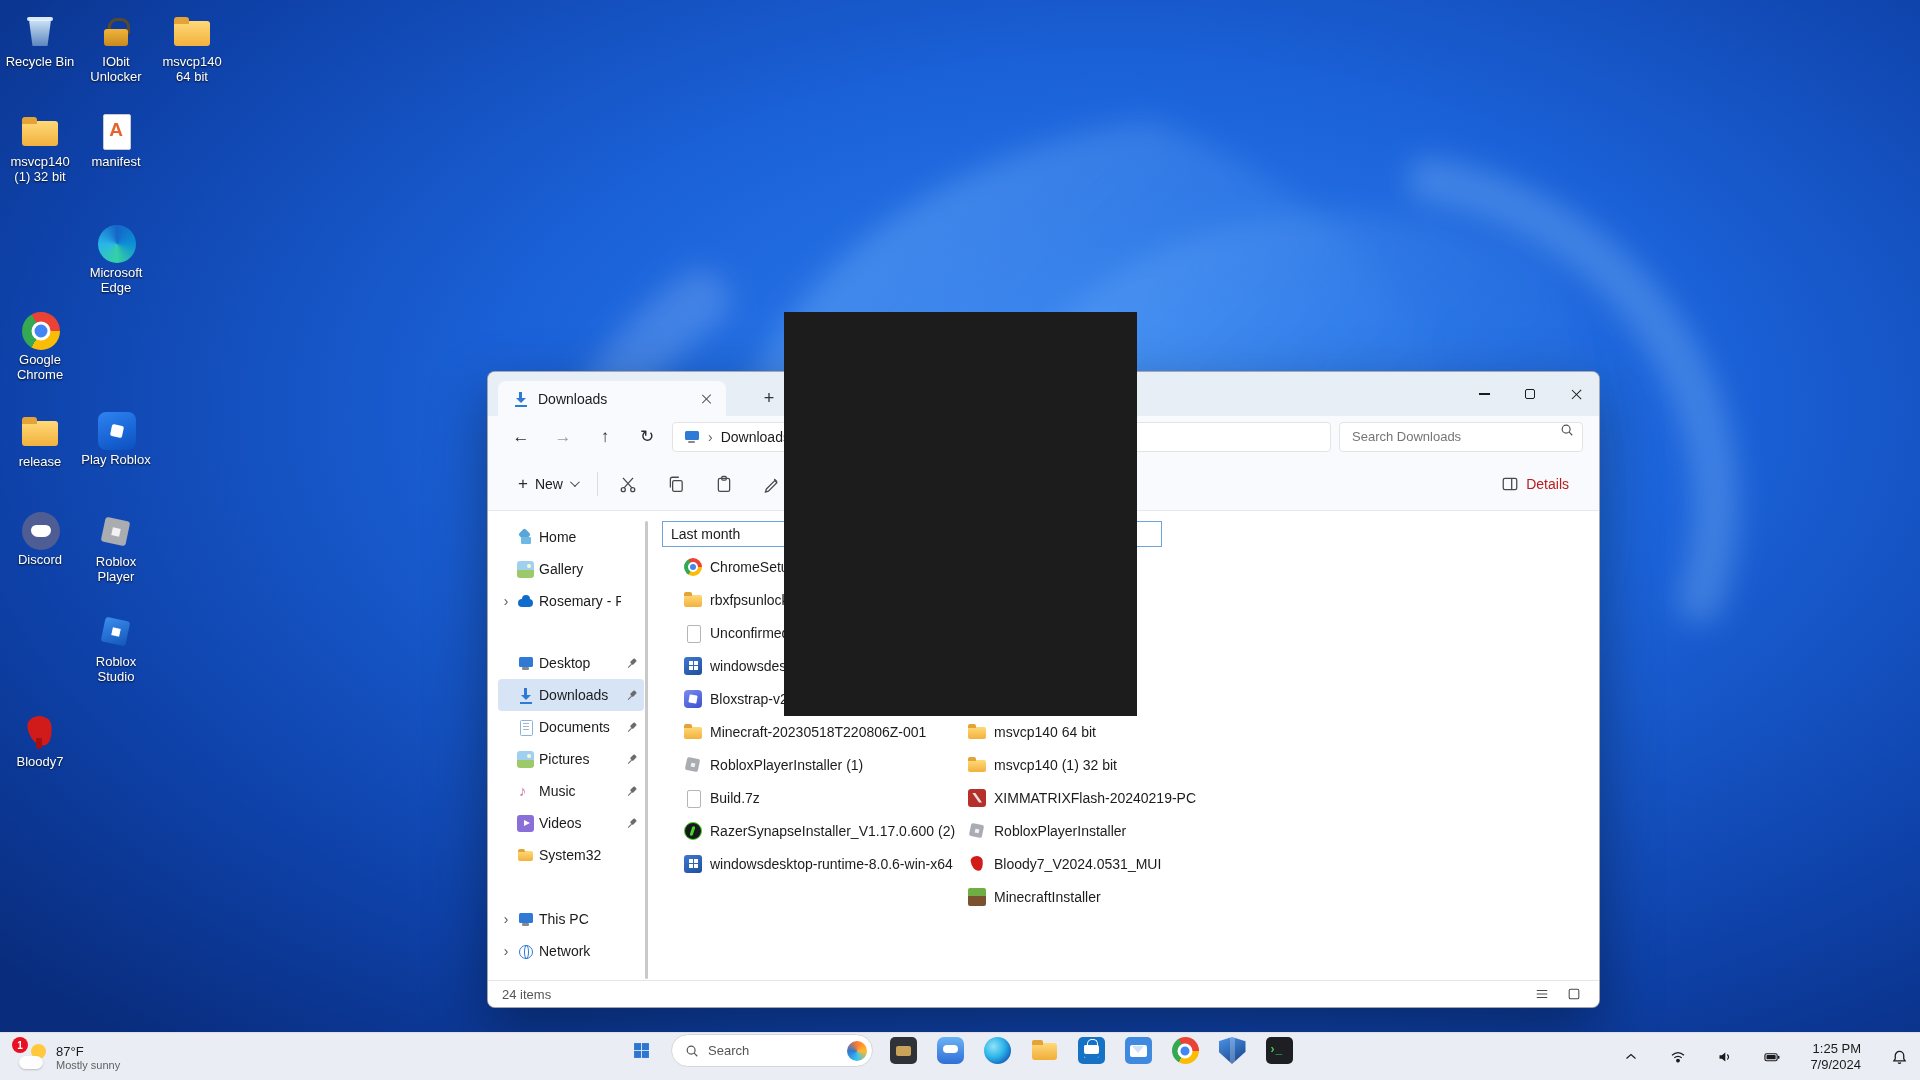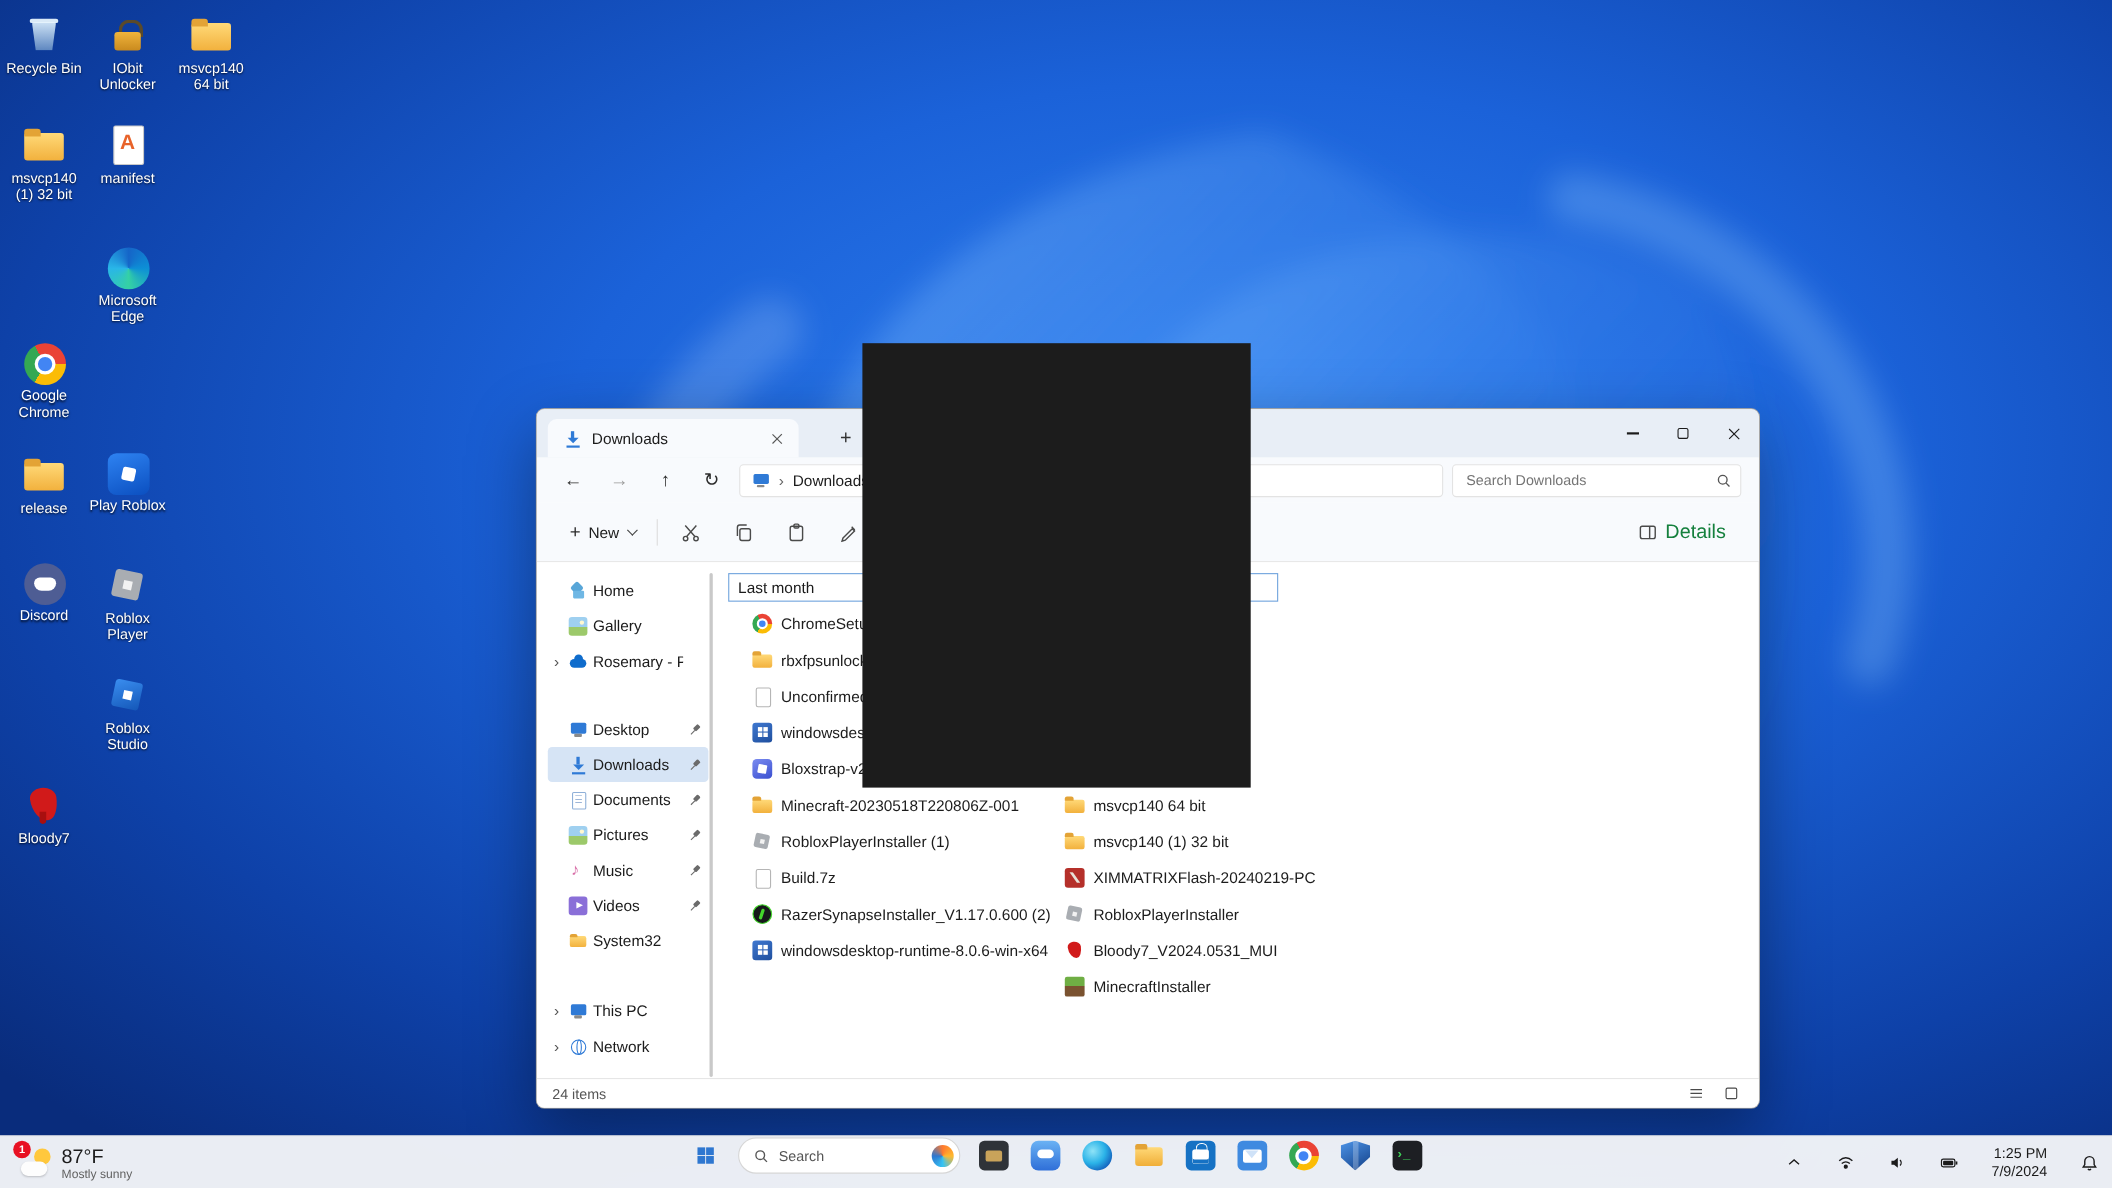--- a/index.html
+++ b/index.html
@@ -87,38 +87,38 @@
     display:flex; align-items:center; padding:0 16px; gap:8px; }
   .nav-btn { width:34px; height:32px; border-radius:4px; display:flex; align-items:center; justify-content:center;
     font-size:17px; color:#2b2b2b; flex:0 0 auto; }
   .nav-btn.dim { color:#9a9a9a; }
   .ic-back::before { content:"\2190"; } .ic-fwd::before { content:"\2192"; }
   .ic-up::before { content:"\2191"; } .ic-refresh::before { content:"\21BB"; }
   .breadcrumb-box { flex:1; height:30px; background:#fff; border:1px solid #e3e3e3; border-radius:4px;
     display:flex; align-items:center; padding:0 10px; gap:8px; }
   .crumb-chev { color:#666; font-size:14px; }
   .crumb-text { font-size:14px; color:#1b1b1b; white-space:nowrap; }
-  .searchbox { width:263px; height:30px; background:#fff; border:1px solid #e3e3e3; border-radius:4px;
-    display:flex; align-items:center; padding:0 8px 0 12px; flex:0 0 auto; }
+  .searchbox { width:244px; height:30px; background:#fff; border:1px solid #e3e3e3; border-radius:4px;
+    display:flex; padding:0 8px 0 12px; flex:0 0 auto; }
   .searchbox input { border:none; outline:none; flex:1; font-size:13px; color:#333; font-family:inherit; background:transparent; }
   .searchbox input::placeholder { color:#757575; }
 
   .toolbar { position:absolute; left:0; top:85px; right:0; height:54px; background:#f8fafd;
     border-bottom:1px solid #e8e8e8; display:flex; align-items:center; padding:0 20px; }
   .new-btn { display:flex; align-items:center; gap:7px; height:36px; padding:0 10px; border-radius:4px; }
   .new-plus { font-size:17px; color:#2b2b2b; }
   .new-label { font-size:14px; color:#1b1b1b; }
   .caret-down { width:7px; height:7px; border-right:1.4px solid #444; border-bottom:1.4px solid #444;
     transform:rotate(45deg) translateY(-2px); }
   .tb-sep { width:1px; height:24px; background:#dcdcdc; margin:0 10px; }
   .tb-btn { width:40px; height:36px; border-radius:4px; display:flex; align-items:center; justify-content:center; margin-right:8px; }
   .tb-btn svg { width:18px; height:18px; stroke:#4a4a4a; stroke-width:1.15; fill:none; }
   .details-btn { margin-left:auto; display:flex; align-items:center; gap:7px; height:36px; padding:0 10px; border-radius:4px; }
   .details-btn svg { width:18px; height:18px; stroke:#4a4a4a; stroke-width:1.15; fill:none; }
-  .details-label { font-size:18px; color:#15803d; }
+  .details-label { font-size:14px; color:#b91c1c; }
 
   
   .sidebar { position:absolute; left:10px; top:149px; width:146px; z-index:2; }
   .nav-item { display:flex; align-items:center; height:32px; border-radius:4px; padding:0 6px 0 2px; gap:5px; }
   .nav-item.selected { background:#d6e4f5; }
   .nav-item.gap { margin-top:30px; } .nav-item.gap2 { margin-top:32px; }
   .chev { width:12px; flex:0 0 12px; color:#555; font-size:14px; text-align:center; line-height:32px; }
   .chev::before { content:"\203A"; }
   .nav-label { font-size:14px; color:#1b1b1b; white-space:nowrap; overflow:hidden; flex:1; }
   .pin { width:12px; height:12px; position:relative; transform:rotate(45deg); flex:0 0 12px; }
@@ -192,21 +192,21 @@
 
   
   .taskbar { position:absolute; left:0; right:0; bottom:0; height:48px; z-index:20;
     background:rgba(242,244,247,.97); border-top:1px solid rgba(0,0,0,.06); }
   .tb-weather { position:absolute; left:10px; top:0; height:48px; display:flex; align-items:center; gap:8px; padding:0 8px; }
   .weather-icon { position:relative; width:30px; height:30px; }
   .weather-icon::before { content:""; position:absolute; right:2px; top:2px; width:15px; height:15px; background:#ffc83d; border-radius:50%; }
   .weather-icon::after { content:""; position:absolute; left:1px; bottom:3px; width:24px; height:13px; background:#fdfdfd; border-radius:8px; box-shadow:0 1px 2px rgba(0,0,0,.2); }
   .weather-badge { position:absolute; left:-6px; top:-5px; min-width:16px; height:16px; background:#e81123; color:#fff;
     font-size:10px; font-weight:bold; border-radius:8px; display:flex; align-items:center; justify-content:center; padding:0 4px; z-index:1; }
-  .weather-temp { font-size:18px; color:#1b1b1b; }
+  .weather-temp { font-size:13px; color:#1b1b1b; }
   .weather-cond { font-size:11px; color:#616161; }
 
   .tb-center { position:absolute; left:50%; top:0; transform:translateX(-50%); height:35px; display:flex; align-items:center; gap:5px; }
   .tb-ico { width:42px; height:42px; border-radius:6px; display:flex; align-items:center; justify-content:center; }
   .start-glyph { width:17px; height:17px; }
   .search-pill { width:202px; height:33px; background:#fff; border:1px solid #d6d6d6; border-radius:17px;
     display:flex; align-items:center; gap:9px; padding:0 5px 0 13px; margin:0 4px; }
   .search-pill svg { width:14px; height:14px; stroke:#555; stroke-width:1.4; fill:none; }
   .search-pill-text { font-size:13px; color:#555; flex:1; }
   .bing-orb { width:20px; height:20px; border-radius:50%;

